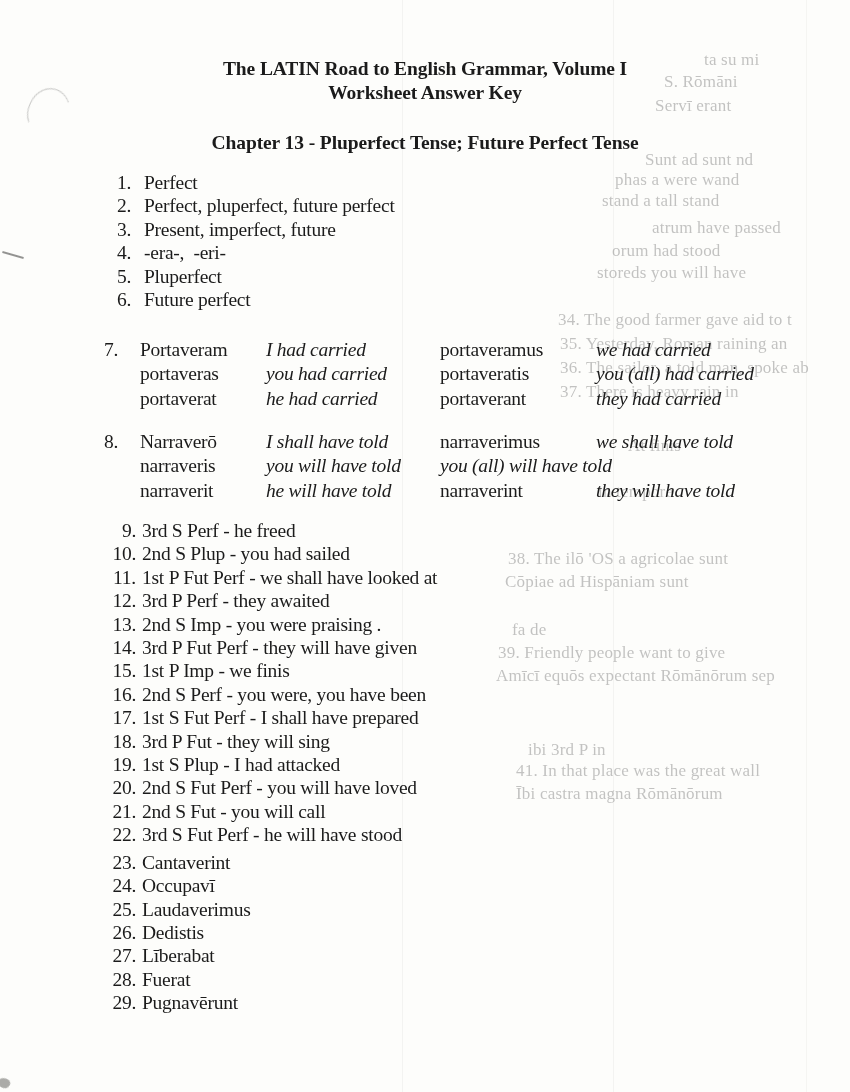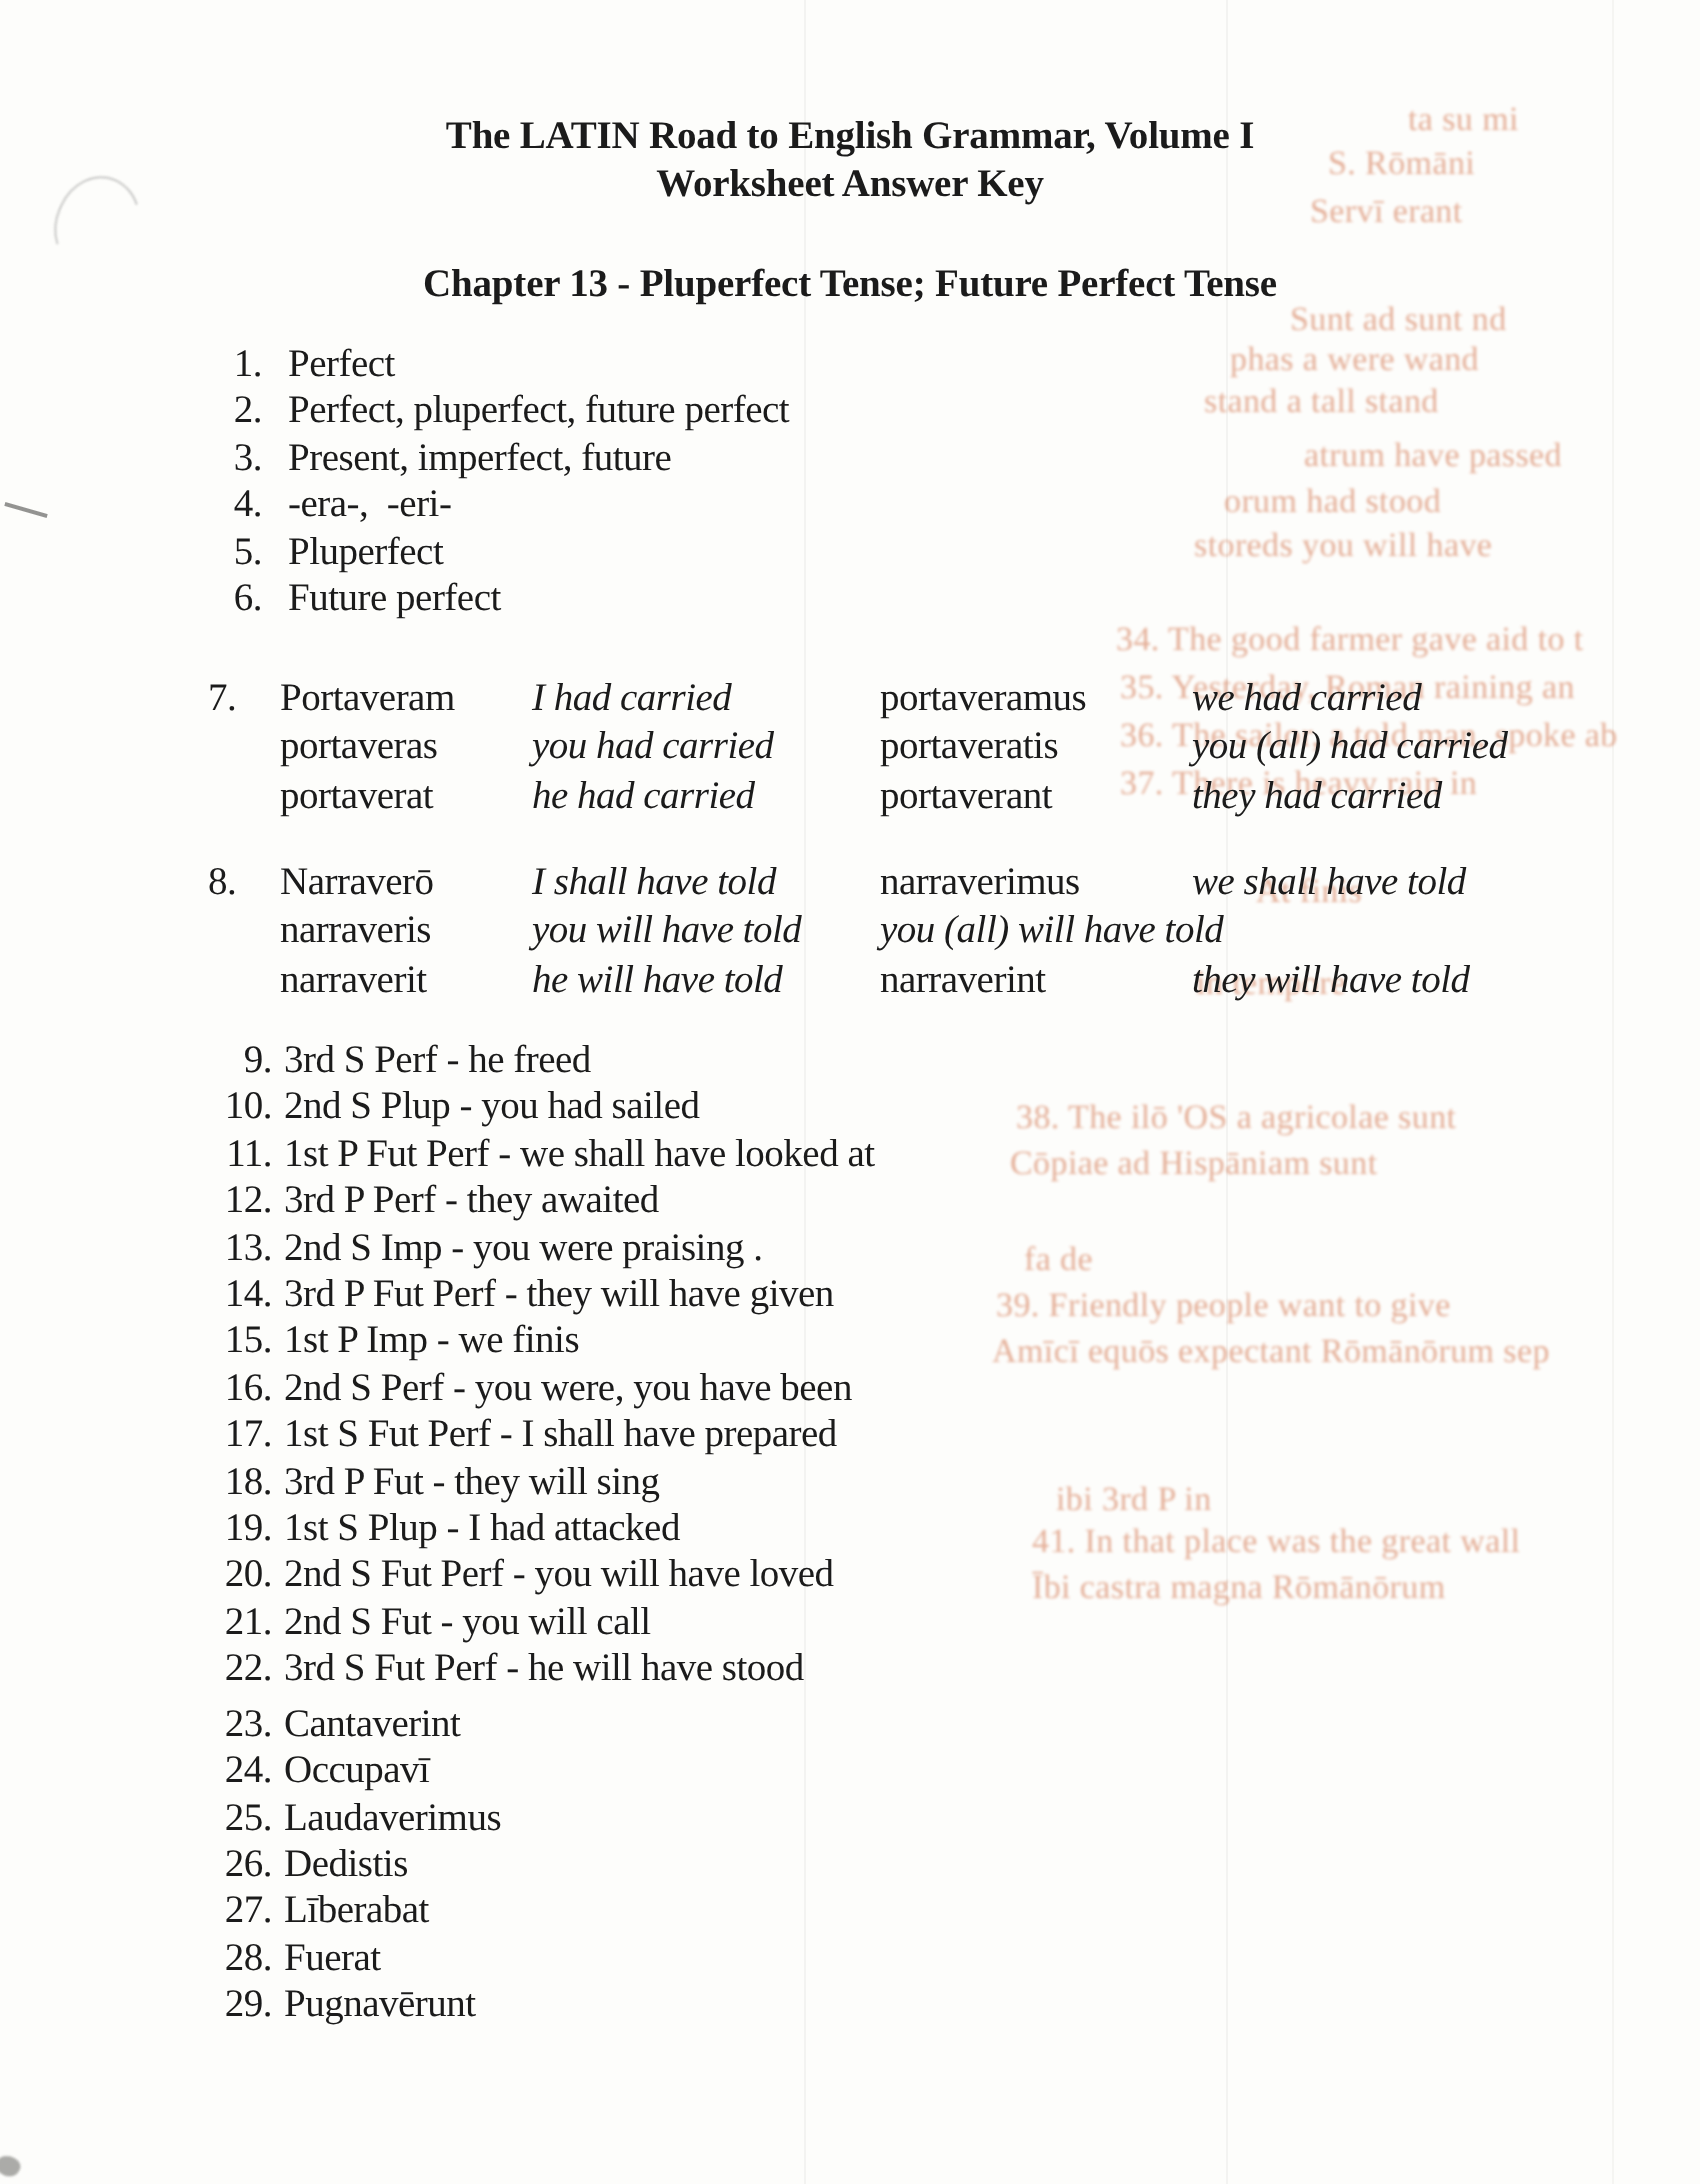--- a/index.html
+++ b/index.html
@@ -72,21 +72,21 @@
   .c-num{flex:0 0 36px;}
   .c-latin-s{flex:0 0 126px;}
   .c-eng-s{flex:0 0 174px;font-style:italic;}
   .c-latin-p{flex:0 0 156px;}
   .c-eng-p{flex:1;font-style:italic;}
 
   
   .ghost{
     position:absolute;
     font-size:17px;line-height:20px;
-    color:#c2410c;opacity:0.42;
+    color:#737373;opacity:0.42;
     filter:blur(0.7px);
     white-space:nowrap;
     letter-spacing:0.2px;
   }
 </style>
 </head>
 <body>
 
 <div class="page">
 

